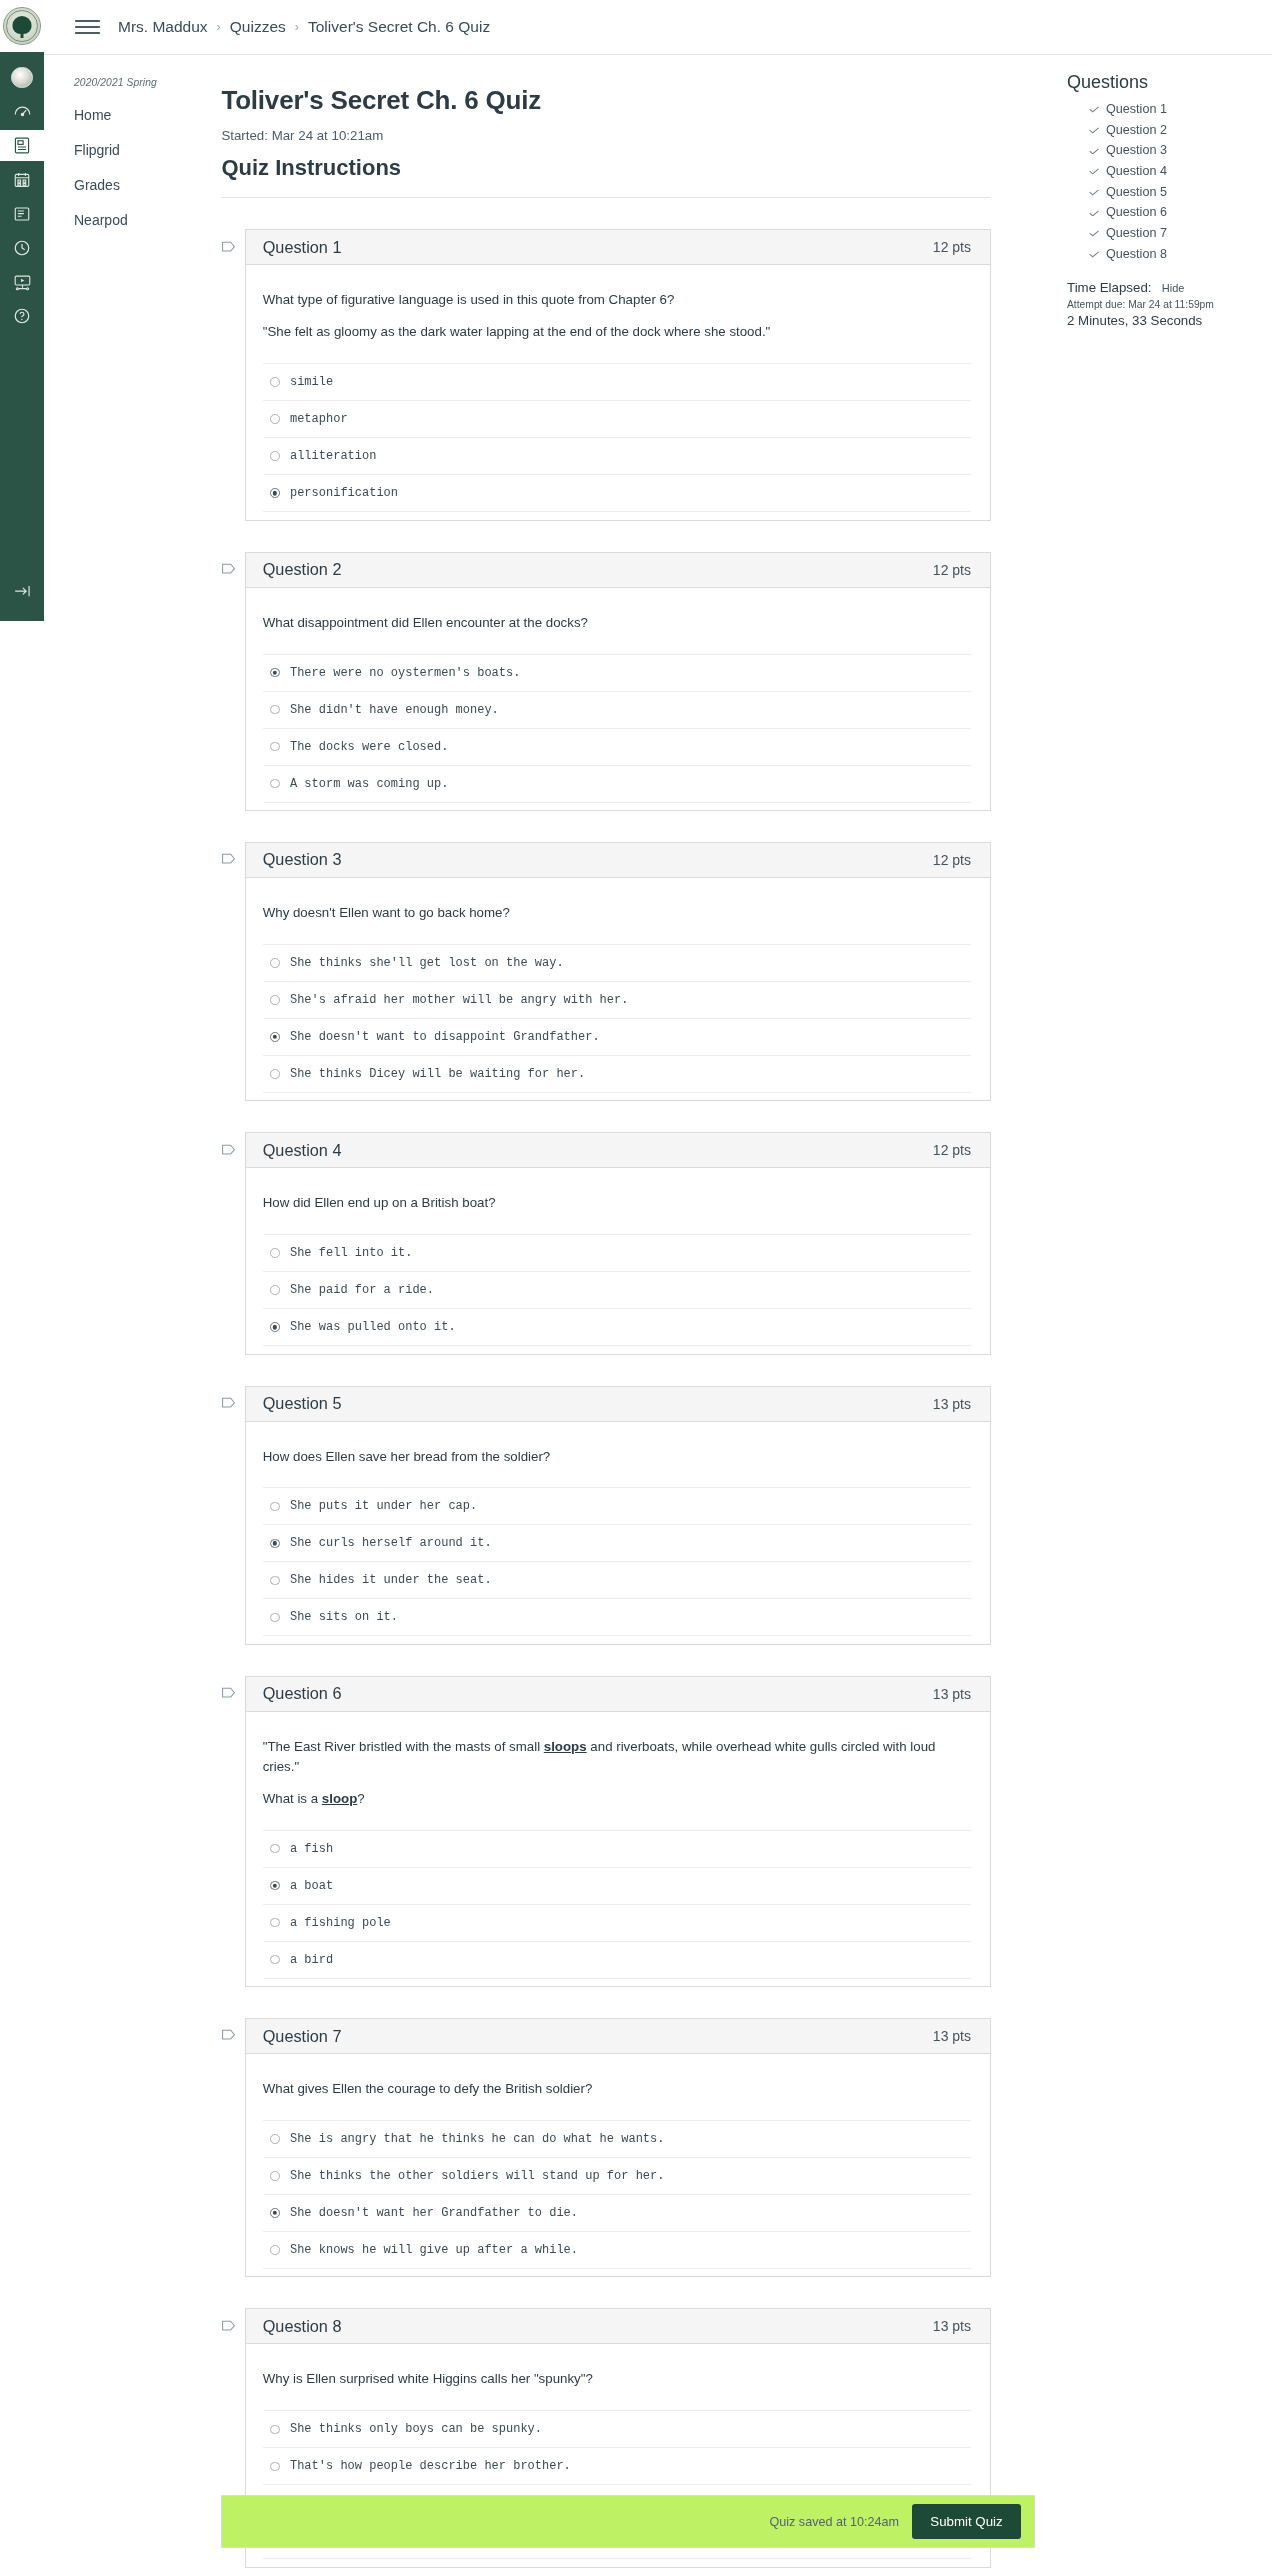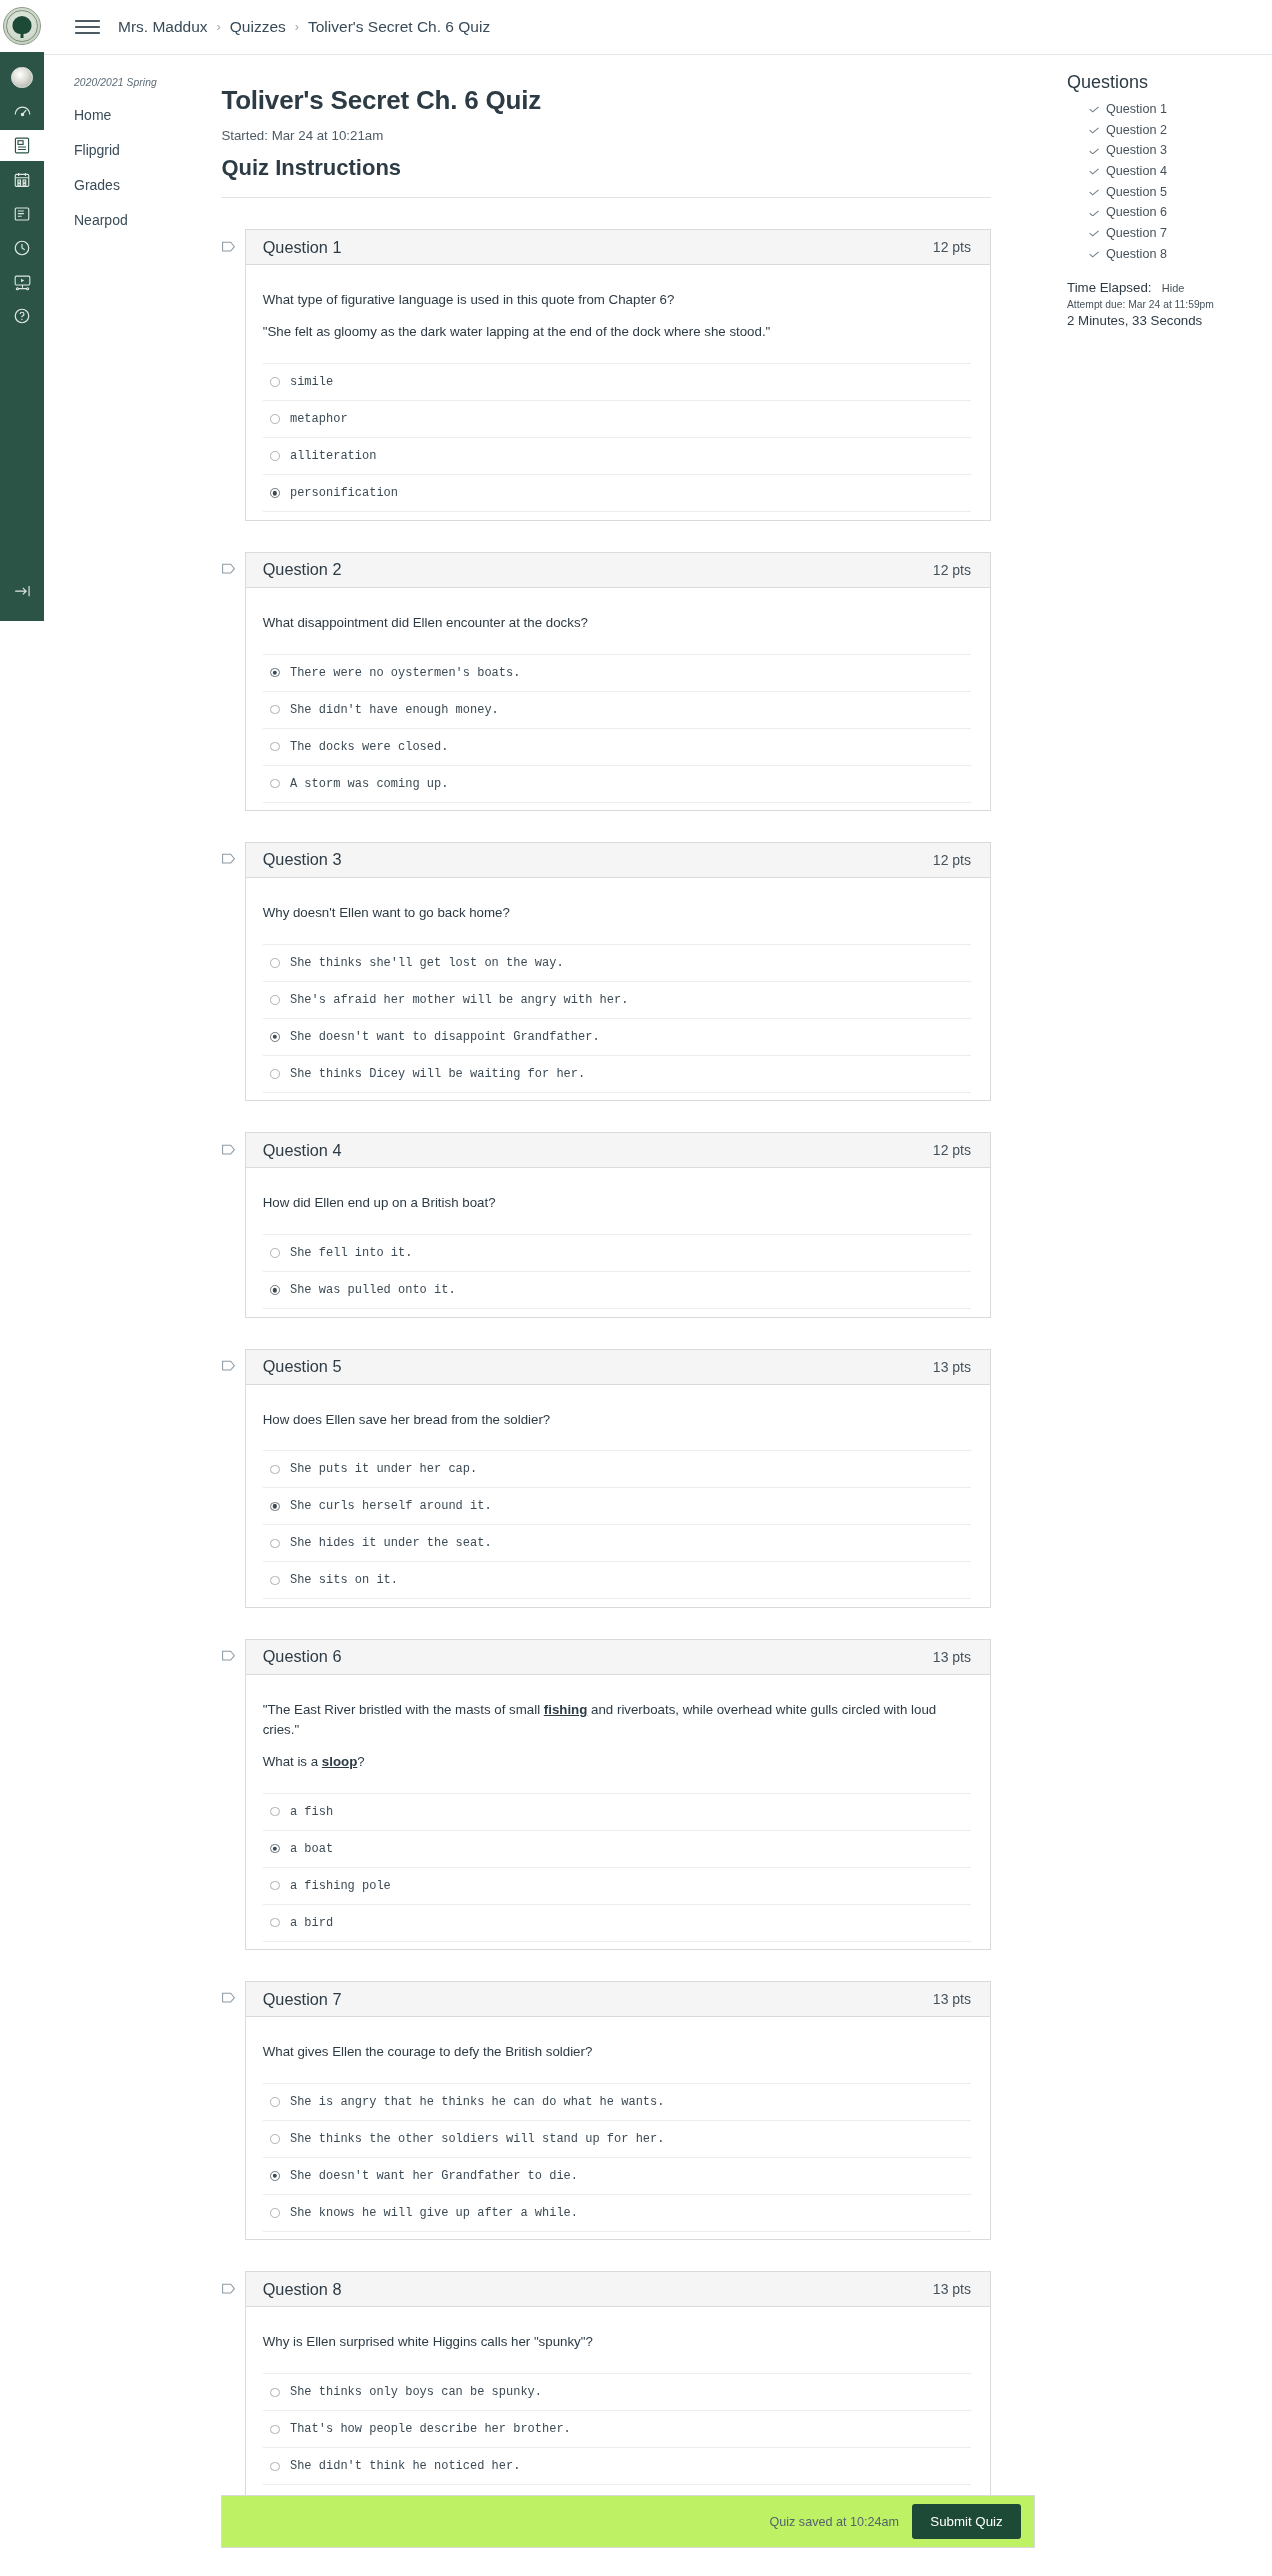--- a/index.html
+++ b/index.html
@@ -407,20 +407,24 @@
               <span class="q-pts">12 pts</span>
             </div>
             <div class="q-body">
               <p class="q-text">How did Ellen end up on a British boat?</p>
               <div class="answers">
                 <label class="answer">
                   <span class="radio"></span>
                   <span class="answer-text">She fell into it.</span>
                 </label>
                 <label class="answer">
+                  <span class="radio"></span>
+                  <span class="answer-text">She paid for a ride.</span>
+                </label>
+                <label class="answer">
                   <span class="radio checked"></span>
                   <span class="answer-text">She was pulled onto it.</span>
                 </label>
               </div>
             </div>
           </div>
         </div>
         <div class="question-wrap">
           <div class="flag-icon"><svg width="15" height="14" viewBox="0 0 20 19" fill="none" stroke="#8a99a4" stroke-width="1.4">
               <path d="M2 3h11l5 6-5 6H2z"></path>
@@ -456,21 +460,21 @@
         <div class="question-wrap">
           <div class="flag-icon"><svg width="15" height="14" viewBox="0 0 20 19" fill="none" stroke="#8a99a4" stroke-width="1.4">
               <path d="M2 3h11l5 6-5 6H2z"></path>
             </svg></div>
           <div class="question">
             <div class="q-header">
               <span class="q-name">Question 6</span>
               <span class="q-pts">13 pts</span>
             </div>
             <div class="q-body">
-              <p class="q-text">"The East River bristled with the masts of small <b>fishing</b> and riverboats, while overhead white gulls circled with loud cries."</p>
+              <p class="q-text">"The East River bristled with the masts of small <b>sloops</b> and riverboats, while overhead white gulls circled with loud cries."</p>
               <p class="q-text">What is a <b>sloop</b>?</p>
               <div class="answers">
                 <label class="answer">
                   <span class="radio"></span>
                   <span class="answer-text">a fish</span>
                 </label>
                 <label class="answer">
                   <span class="radio checked"></span>
                   <span class="answer-text">a boat</span>
                 </label>

